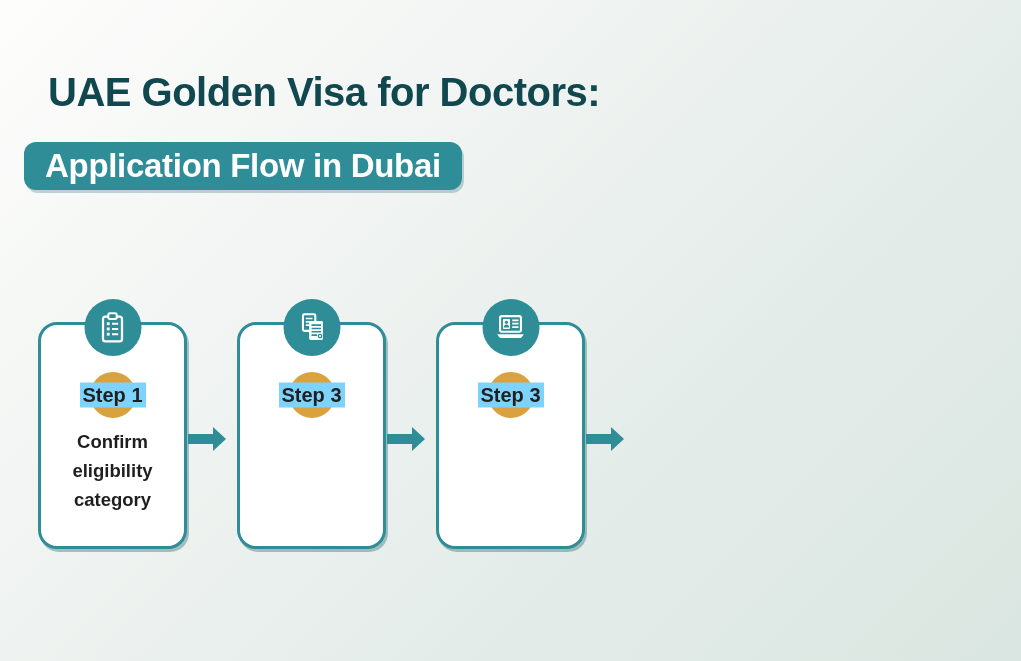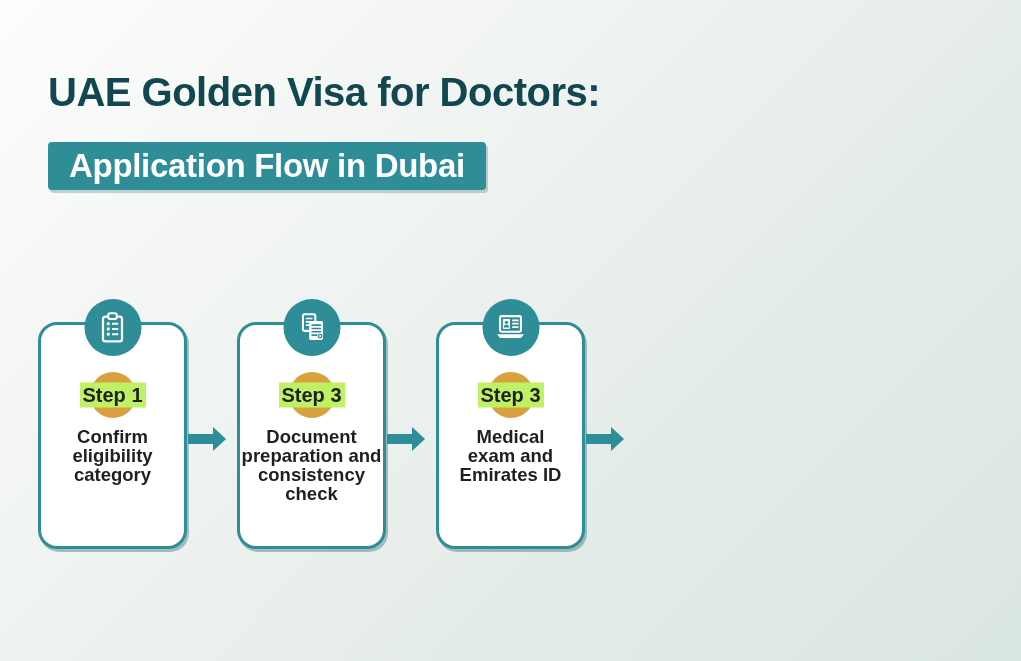--- a/index.html
+++ b/index.html
@@ -15,22 +15,22 @@
     font-family:"Liberation Sans","DejaVu Sans",sans-serif;
     background:linear-gradient(135deg,#fdfdfc 0%,#f2f5f3 30%,#e4ece9 65%,#dae6e1 100%);
     position:relative;
   }
   .page-title{
     position:absolute;left:48px;top:72px;
     font-size:40px;font-weight:bold;color:var(--title);
     letter-spacing:-0.5px;line-height:1;
   }
   .banner{
-    position:absolute;left:48px;top:142px;height:48px;
-    background:var(--teal);border-radius:4px;
+    position:absolute;left:24px;top:142px;height:48px;
+    background:var(--teal);border-radius:12px;
     display:flex;align-items:center;padding:0 21px;
     box-shadow:2px 3px 0 rgba(20,90,100,0.25);
   }
   .banner span{
     color:#ffffff;font-size:33px;font-weight:bold;letter-spacing:-0.3px;
     white-space:nowrap;
   }
   .steps-row{
     position:absolute;left:38px;top:322px;
     display:flex;gap:50px;
@@ -45,25 +45,25 @@
     width:57px;height:57px;border-radius:50%;background:var(--teal);
     display:flex;align-items:center;justify-content:center;
   }
   .icon-circle svg{width:38px;height:38px;display:block;}
   .step-ring{
     width:46px;height:46px;border:11px solid var(--gold);border-radius:50%;
     margin:47px auto 9px;position:relative;
   }
   .step-ring .ring-label{
     position:absolute;left:50%;top:50%;transform:translate(-50%,-50%);
-    background:#bef264;padding:1px 3px;white-space:nowrap;
+    background:#7dd3fc;padding:1px 3px;white-space:nowrap;
     font-size:20px;font-weight:bold;color:var(--ink);
   }
   .step-description{
-    text-align:center;font-size:18.5px;line-height:19px;
+    text-align:center;font-size:18.5px;line-height:29px;
     font-weight:bold;color:var(--ink);white-space:pre-line;
   }
   .flow-arrow{
     position:absolute;left:147px;top:102px;width:38px;height:24px;
   }
 </style>
 </head>
 <body>
 
 <h1 class="page-title">UAE Golden Visa for Doctors:</h1>
@@ -110,24 +110,20 @@
     <line x1="20" y1="17" x2="30" y2="17" stroke="#2E8D97" stroke-width="1.7"></line>
     <line x1="20" y1="20.5" x2="30" y2="20.5" stroke="#2E8D97" stroke-width="1.7"></line>
     <line x1="20" y1="24" x2="30" y2="24" stroke="#2E8D97" stroke-width="1.7"></line>
     <line x1="20" y1="27.5" x2="26" y2="27.5" stroke="#2E8D97" stroke-width="1.7"></line>
     <circle cx="29" cy="28.5" r="1.8" fill="none" stroke="#2E8D97" stroke-width="1.4"></circle>
   </svg>
       </div>
     <div class="step-ring">
       <span class="ring-label">Step 3</span>
     </div>
-    <div class="step-description">Document
-preparation and
-consistency
-check</div>
     <svg class="flow-arrow" viewBox="0 0 38 24" xmlns="http://www.w3.org/2000/svg">
       <rect x="0" y="7" width="27" height="10" fill="#2E8D97"></rect>
       <path d="M25 0 L38 12 L25 24 Z" fill="#2E8D97"></path>
     </svg>
   </div>
 
   <div class="step-card">
     <div class="icon-circle">
         <svg viewBox="0 0 40 40" fill="none" xmlns="http://www.w3.org/2000/svg">
     <rect x="9" y="7.5" width="22" height="16.5" rx="1.8" stroke="#fff" stroke-width="2.2"></rect>
@@ -136,22 +132,19 @@
     <path d="M12.8 19.5 C13 17.3 14.2 16.3 15.75 16.3 C17.3 16.3 18.5 17.3 18.7 19.5 Z" fill="#2E8D97"></path>
     <line x1="21.8" y1="12" x2="28.5" y2="12" stroke="#fff" stroke-width="1.8"></line>
     <line x1="21.8" y1="15.5" x2="28.5" y2="15.5" stroke="#fff" stroke-width="1.8"></line>
     <line x1="21.8" y1="19" x2="28.5" y2="19" stroke="#fff" stroke-width="1.8"></line>
     <path d="M6 26.5 h28 l-2 3 q-0.6 1 -2 1 h-20 q-1.4 0 -2 -1 Z" fill="#fff"></path>
   </svg>
       </div>
     <div class="step-ring">
       <span class="ring-label">Step 3</span>
     </div>
-    <div class="step-description">Medical
-exam and
-Emirates ID</div>
     <svg class="flow-arrow" viewBox="0 0 38 24" xmlns="http://www.w3.org/2000/svg">
       <rect x="0" y="7" width="27" height="10" fill="#2E8D97"></rect>
       <path d="M25 0 L38 12 L25 24 Z" fill="#2E8D97"></path>
     </svg>
   </div>
 
 </div>
 
 </body></html>

